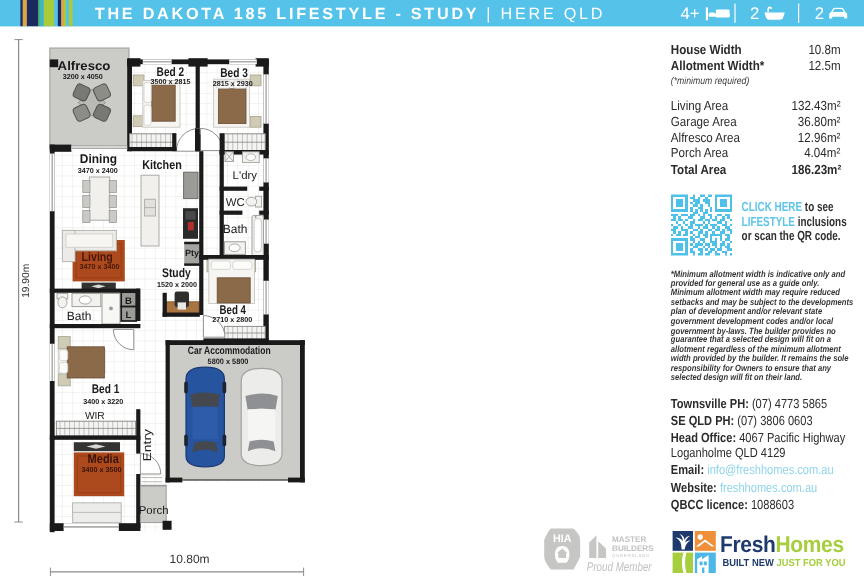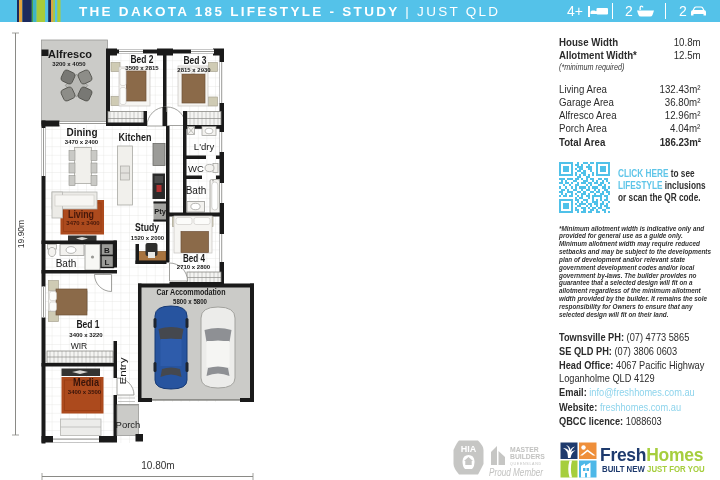--- a/index.html
+++ b/index.html
@@ -18,21 +18,21 @@
 <rect x="22.4" y="0" width="9.4" height="22" fill="#1c2b5e"></rect>
 <rect x="31.8" y="0" width="1.3" height="22" fill="#4ba24a"></rect>
 <rect x="33.1" y="0" width="3.4" height="22" fill="#3fb4c4"></rect>
 <rect x="36.5" y="0" width="8.6" height="22" fill="#a9cb3a"></rect>
 <rect x="48.2" y="0" width="2.9" height="22" fill="#1c2b5e"></rect>
 <rect x="51.1" y="0" width="2.2" height="22" fill="#e2a43c"></rect>
 <rect x="53.3" y="0" width="1.6" height="22" fill="#a9cb3a"></rect>
 <rect x="57.3" y="0" width="3.2" height="22" fill="#a9cb3a"></rect>
 </svg>
 
-<div class="abs" style="left:79px;top:4px;font-size:13.5px;font-weight:bold;color:#fff;letter-spacing:2.28px;white-space:nowrap;">THE DAKOTA 185 LIFESTYLE - STUDY <span style="font-weight:normal;">| JUST QLD</span></div>
+<div class="abs" style="left:79px;top:4px;font-size:13.5px;font-weight:bold;color:#fff;letter-spacing:2.28px;white-space:nowrap;">THE DAKOTA 185 LIFESTYLE - STUDY <span style="font-weight:normal;">| HERE QLD</span></div>
 
 <div class="abs" style="left:612px;top:3px;width:1px;height:16px;background:#fff;"></div>
 
 <div class="abs" style="left:665px;top:3px;width:1px;height:16px;background:#fff;"></div>
 
 <div class="abs" style="left:567px;top:3px;font-size:14px;color:#fff;">4+</div>
 
 <svg class="abs" style="left:588px;top:6px;" width="21" height="11" viewBox="0 0 21 11">
 <rect x="0" y="0" width="2" height="11" fill="#fff"></rect>
 <rect x="3" y="4.5" width="4.5" height="2.5" rx="1.2" fill="#fff"></rect>

